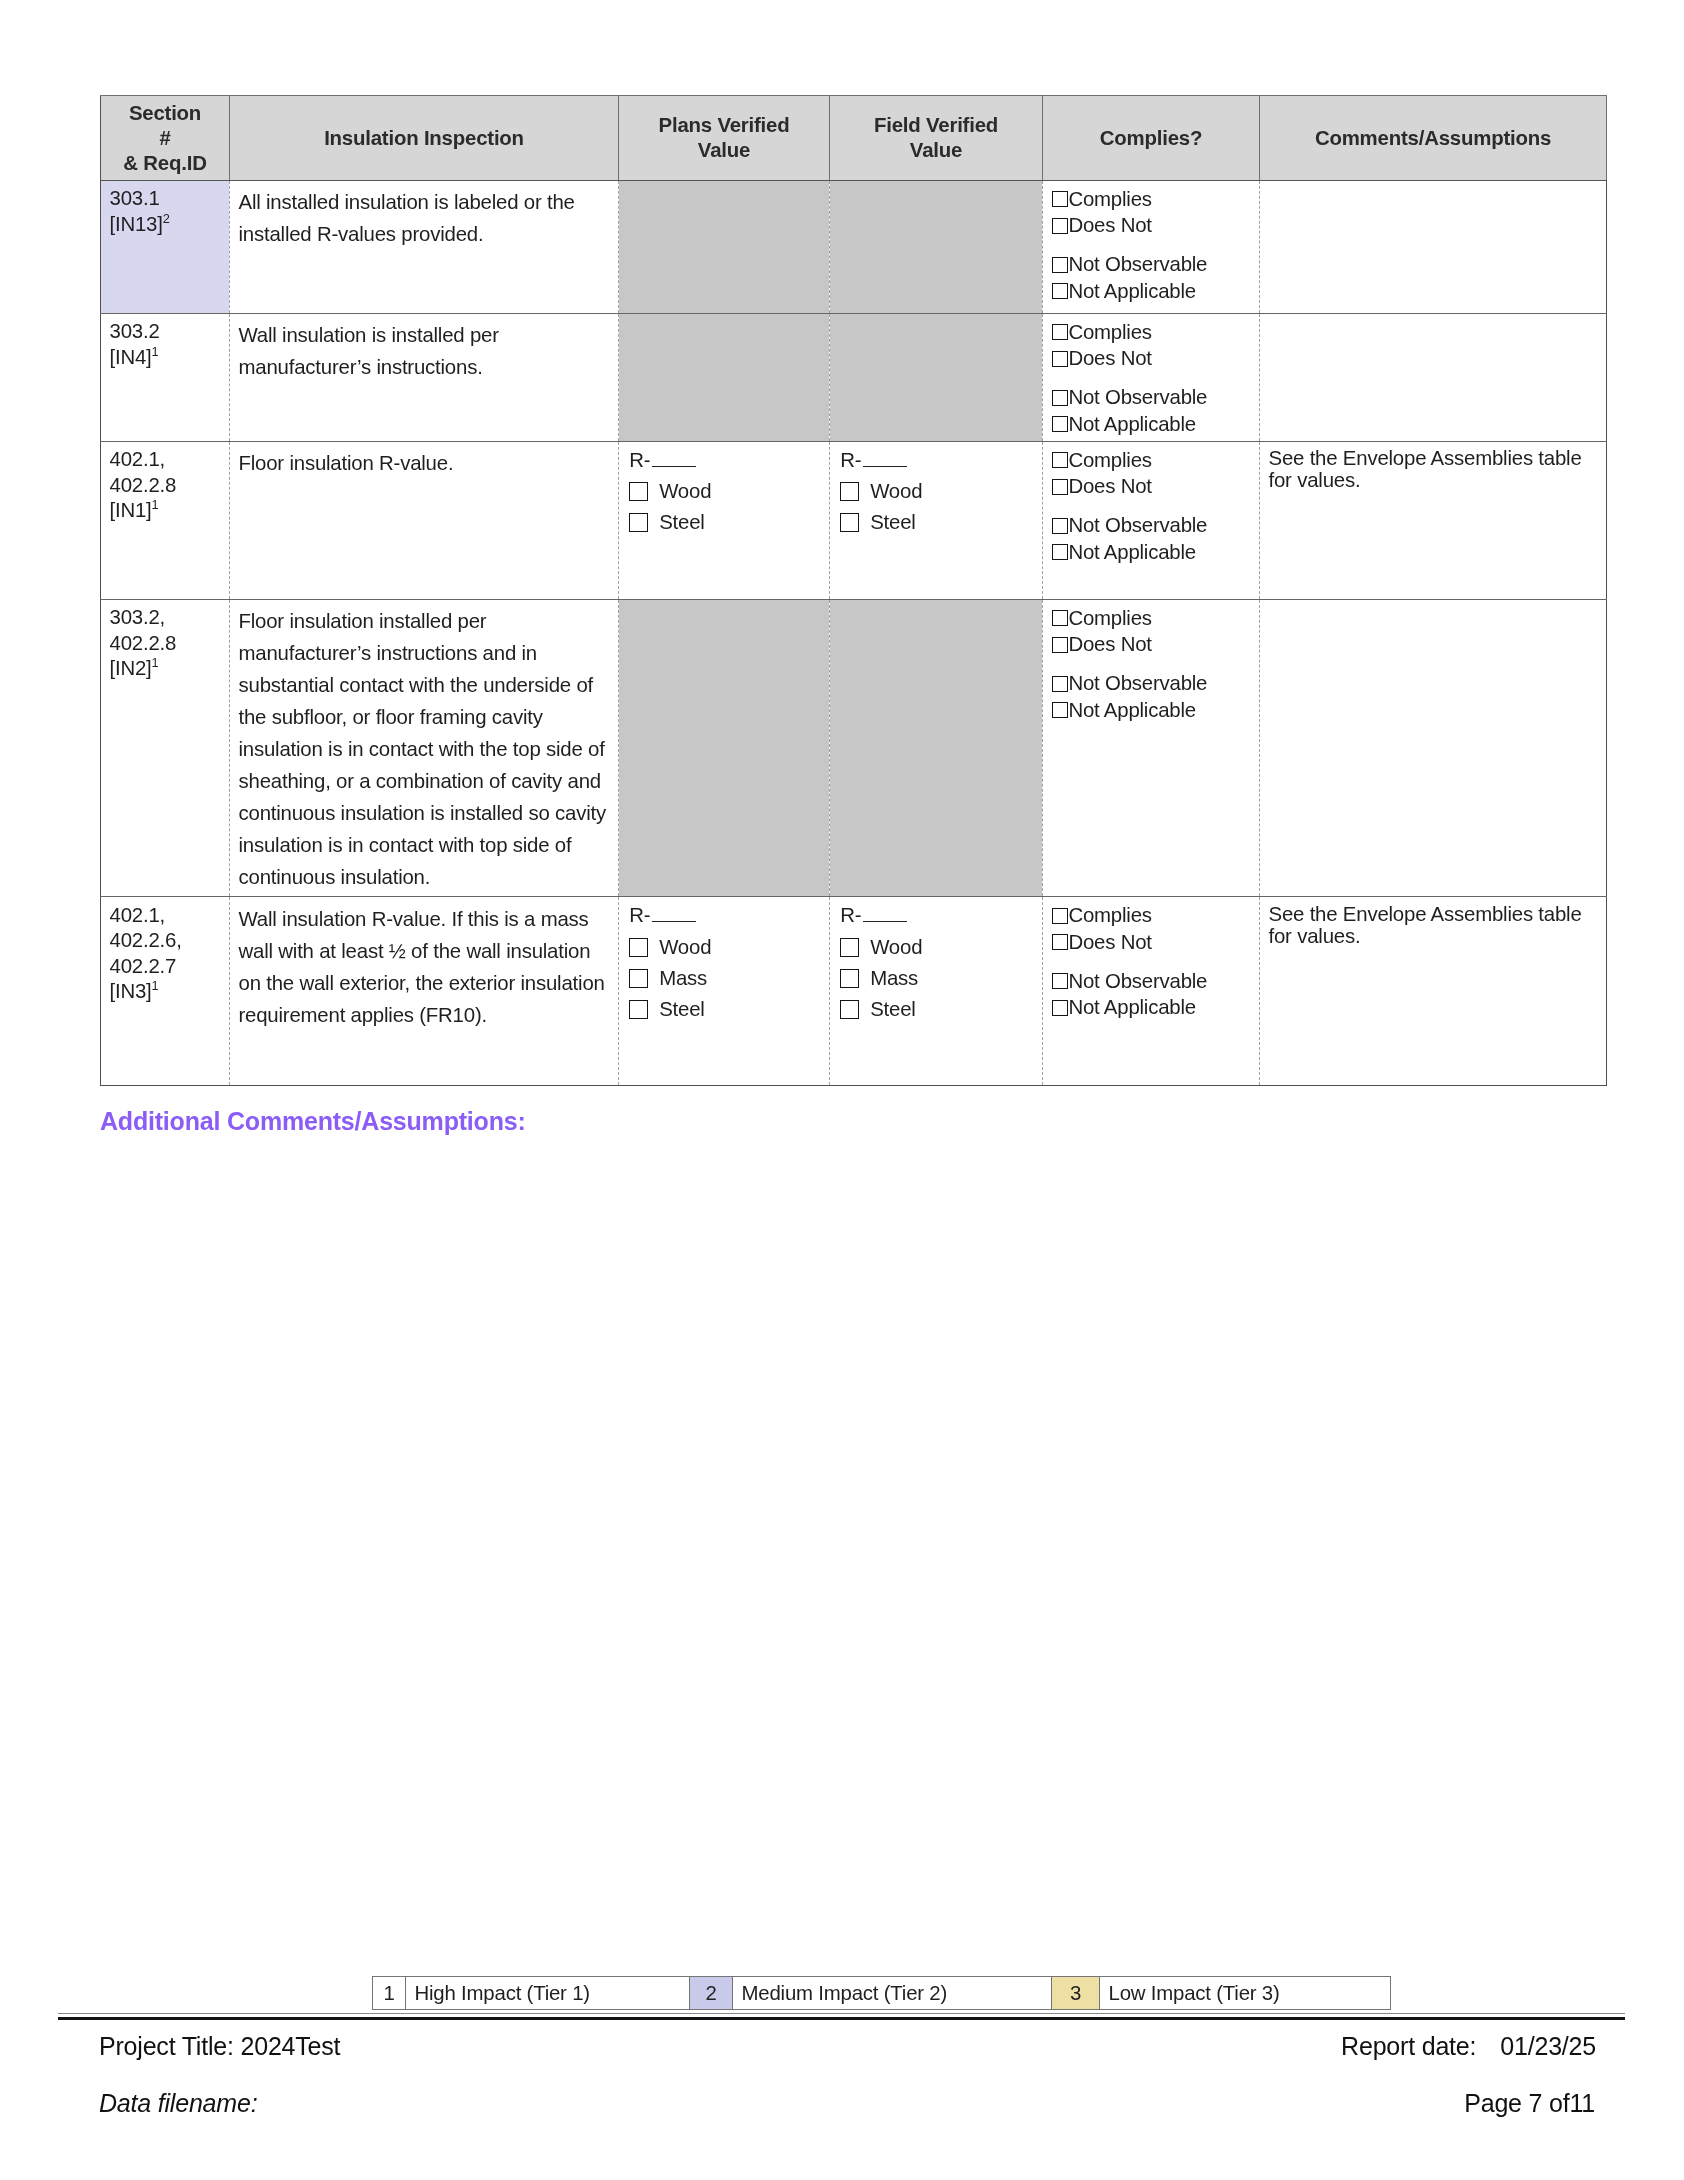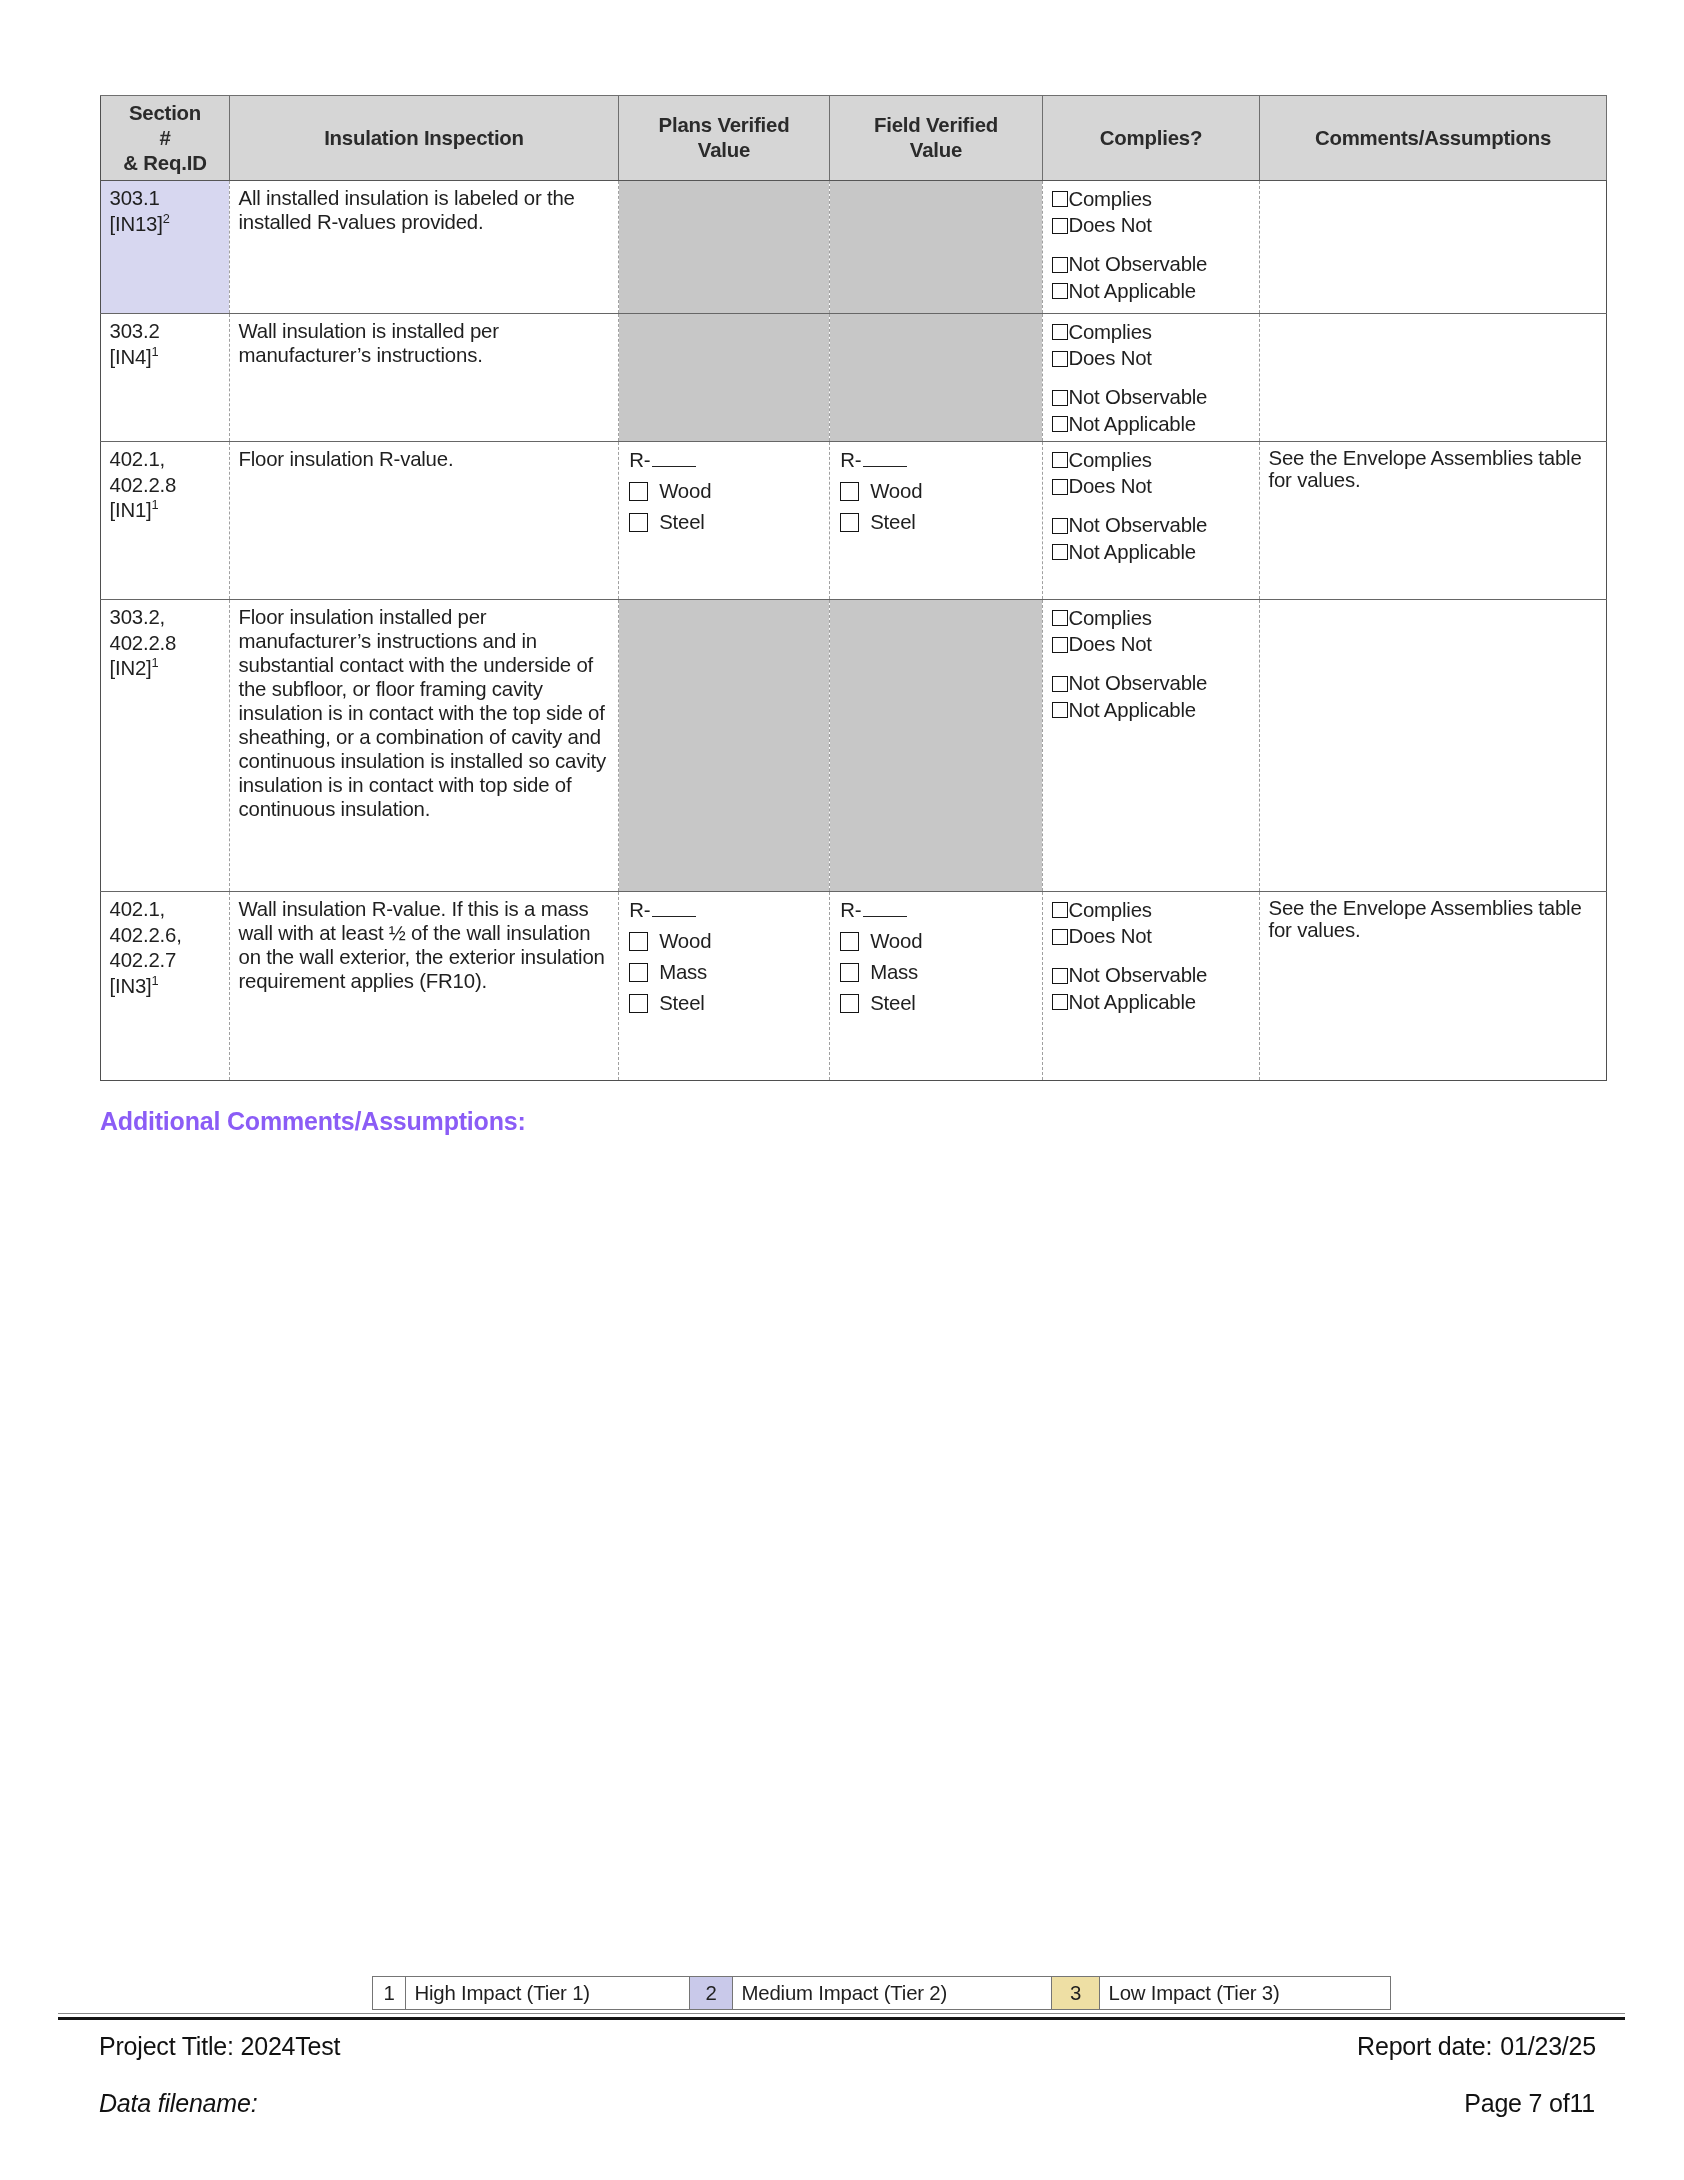--- a/index.html
+++ b/index.html
@@ -22,21 +22,21 @@
                font-size:20.4px;letter-spacing:-0.2px;overflow:hidden;}
   table.doc td:first-child, table.doc th:first-child{border-left:none;}
   tr.r0{height:133px;} tr.r1{height:128px;} tr.r2{height:158px;}
   tr.r3{height:292px;} tr.r4{height:189px;}
 
   td.sec{padding-left:6.8px;line-height:25.6px;}
   td.sec .sec-text{white-space:pre-line;}
   td.sec sup{font-size:12.8px;line-height:0;}
   td.sec.tier2{background:#d7d7f0;}
 
-  td.insp{line-height:24px;padding-right:41px;padding-left:10.2px;}
+  td.insp{line-height:32px;padding-right:41px;padding-left:10.2px;}
 
   td.na{background:#c7c7c7;}
 
   
   .rline{margin:1.7px 0 1.7px 1.7px;height:25.6px;}
   .rblank{display:inline-block;width:44px;height:13.6px;margin-left:1.7px;
           border-bottom:1.7px solid #222;}
   .vopt{display:flex;align-items:center;gap:11px;height:31px;margin-left:1.7px;}
   .cb{display:inline-block;width:16px;height:16px;border:1.7px solid #151515;
       background:#fff;flex:none;box-sizing:border-box;}
@@ -70,21 +70,21 @@
   .lnum.n3{width:48px;background:#eedfa4;}
   .llabel.l3{width:291px;}
 
   .foot-rule-a{position:absolute;left:58px;top:2013px;width:1567px;height:0;
                border-top:1.7px solid #8a8a8a;}
   .foot-rule-b{position:absolute;left:58px;top:2017px;width:1567px;height:0;
                border-top:3.4px solid #141414;}
   .fline{position:absolute;font-size:25px;color:#111;letter-spacing:-0.2px;}
   .f1l{left:99px;top:2032px;}
   .f2l{left:99px;top:2089px;font-style:italic;}
-  .f1r{right:89px;top:2032px;display:flex;gap:8px;}
+  .f1r{right:89px;top:2032px;display:flex;gap:24px;}
   .f2r{right:90px;top:2089px;}
 </style>
 </head>
 <body>
 
 <div class="page">
 
   <table class="doc">
     <colgroup>
       <col style="width:129px">

